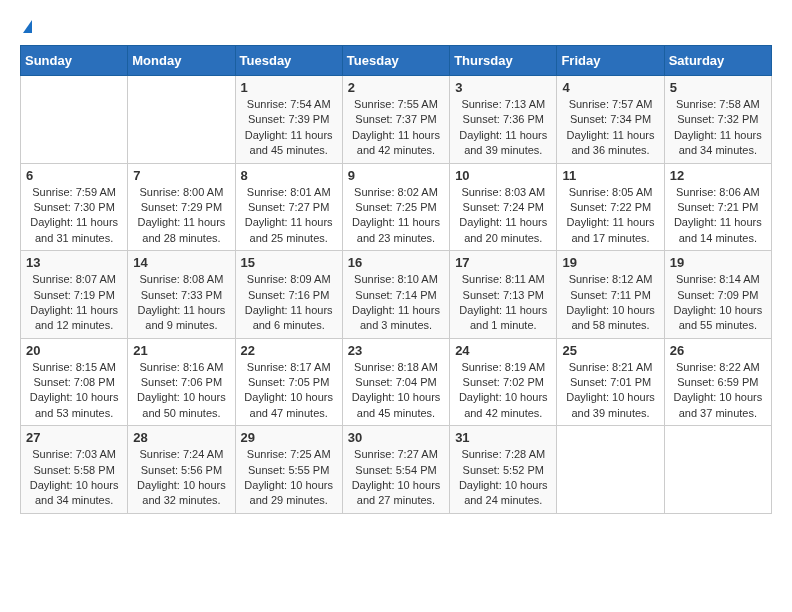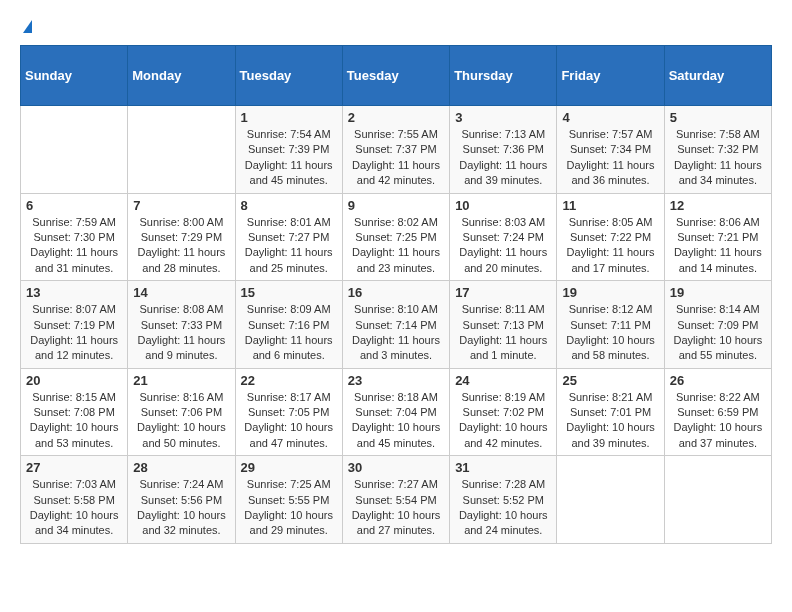--- a/index.html
+++ b/index.html
@@ -49,21 +49,21 @@
     table {
       width: 100%;
       border-collapse: collapse;
       table-layout: fixed;
     }
     thead tr th {
       background-color: #2a6fbb;
       color: #fff;
       font-size: 13px;
       font-weight: bold;
-      padding: 22px 4px;
+      padding: 7px 4px;
       text-align: left;
       border: 1px solid #1a5fa0;
     }
     tbody tr td {
       border: 1px solid #ccc;
       vertical-align: top;
       padding: 4px 5px;
       font-size: 10px;
       color: #333;
       height: 80px;

